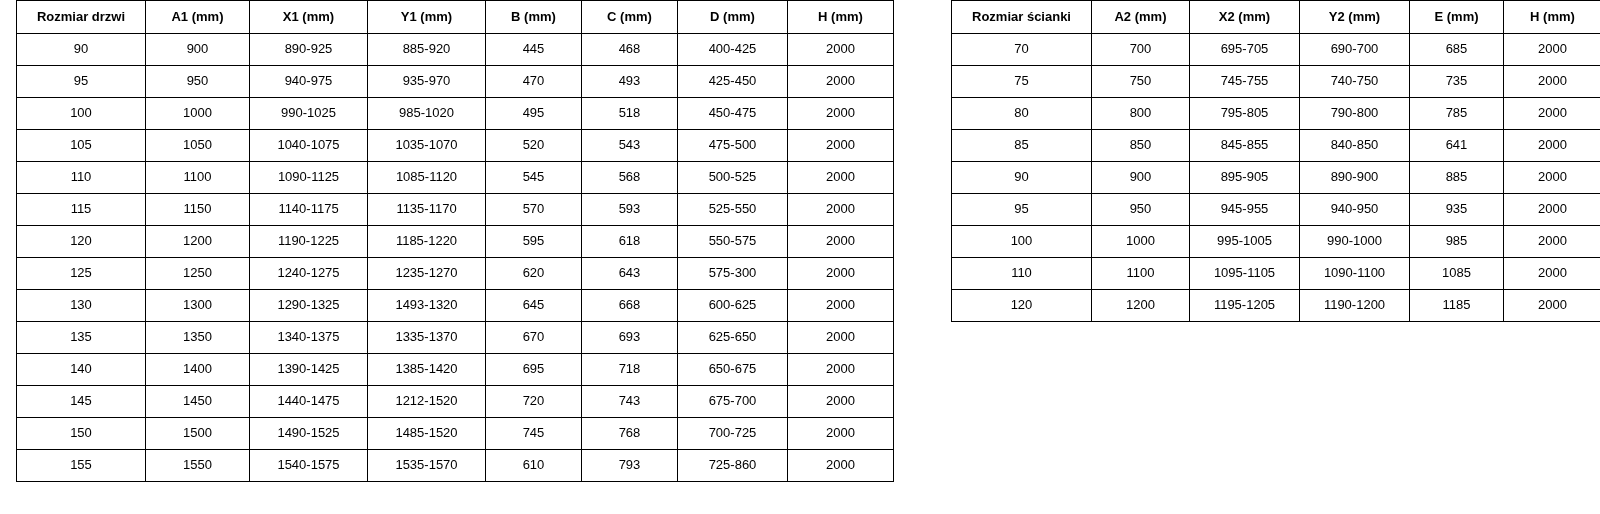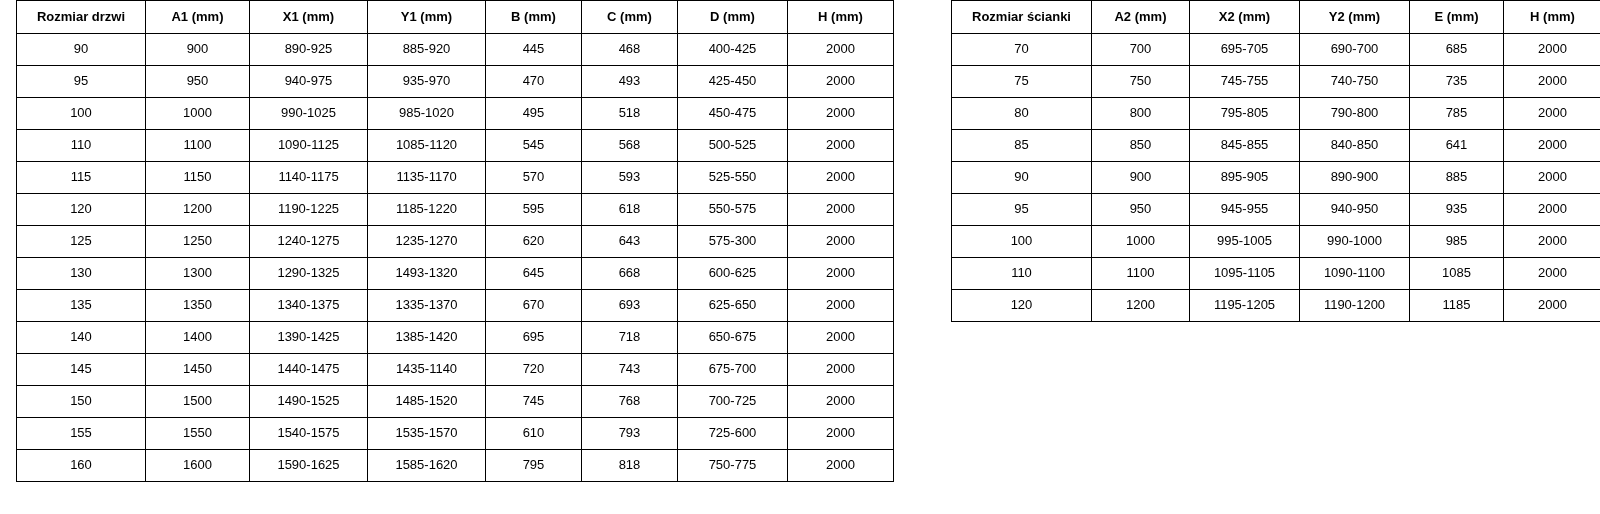--- a/index.html
+++ b/index.html
@@ -122,20 +122,30 @@
             <td>100</td>
             <td>1000</td>
             <td>990-1025</td>
             <td>985-1020</td>
             <td>495</td>
             <td>518</td>
             <td>450-475</td>
             <td>2000</td>
           </tr>
           <tr>
+            <td>105</td>
+            <td>1050</td>
+            <td>1040-1075</td>
+            <td>1035-1070</td>
+            <td>520</td>
+            <td>543</td>
+            <td>475-500</td>
+            <td>2000</td>
+          </tr>
+          <tr>
             <td>110</td>
             <td>1100</td>
             <td>1090-1125</td>
             <td>1085-1120</td>
             <td>545</td>
             <td>568</td>
             <td>500-525</td>
             <td>2000</td>
           </tr>
           <tr>
@@ -195,21 +205,21 @@
             <td>1385-1420</td>
             <td>695</td>
             <td>718</td>
             <td>650-675</td>
             <td>2000</td>
           </tr>
           <tr>
             <td>145</td>
             <td>1450</td>
             <td>1440-1475</td>
-            <td>1435-1140</td>
+            <td>1212-1520</td>
             <td>720</td>
             <td>743</td>
             <td>675-700</td>
             <td>2000</td>
           </tr>
           <tr>
             <td>150</td>
             <td>1500</td>
             <td>1490-1525</td>
             <td>1485-1520</td>
@@ -218,31 +228,21 @@
             <td>700-725</td>
             <td>2000</td>
           </tr>
           <tr>
             <td>155</td>
             <td>1550</td>
             <td>1540-1575</td>
             <td>1535-1570</td>
             <td>610</td>
             <td>793</td>
-            <td>725-600</td>
-            <td>2000</td>
-          </tr>
-          <tr>
-            <td>160</td>
-            <td>1600</td>
-            <td>1590-1625</td>
-            <td>1585-1620</td>
-            <td>795</td>
-            <td>818</td>
-            <td>750-775</td>
+            <td>725-860</td>
             <td>2000</td>
           </tr>
         </tbody>
     </table>
   </div>
 
   <div class="table-wrap" id="walls-table-wrap">
     <table class="spec" id="walls-table">
       <colgroup>
         <col class="c0">

